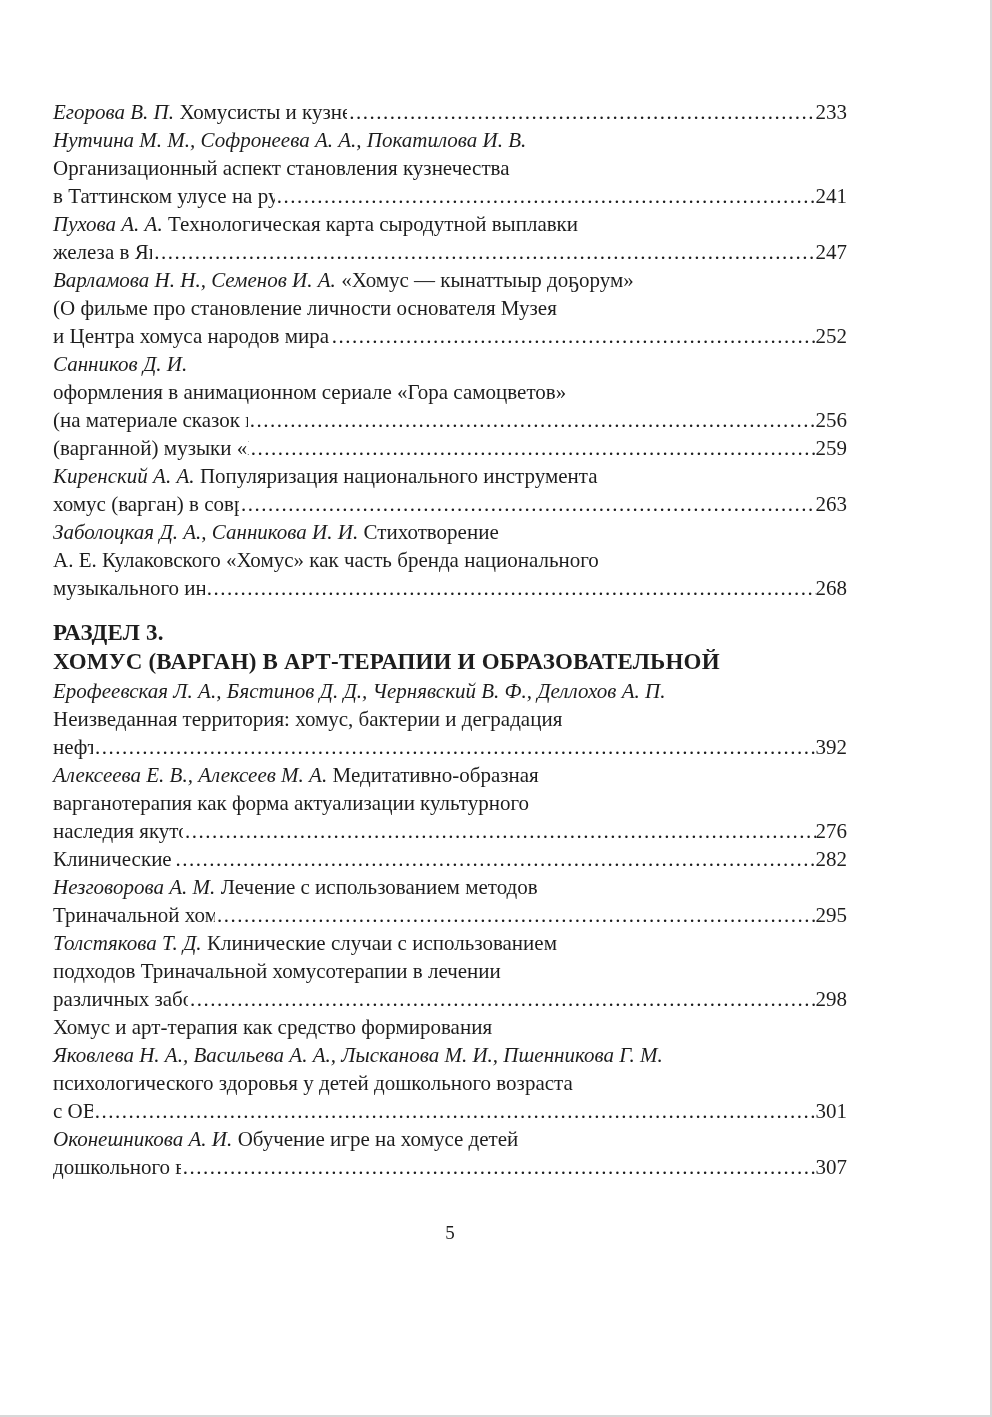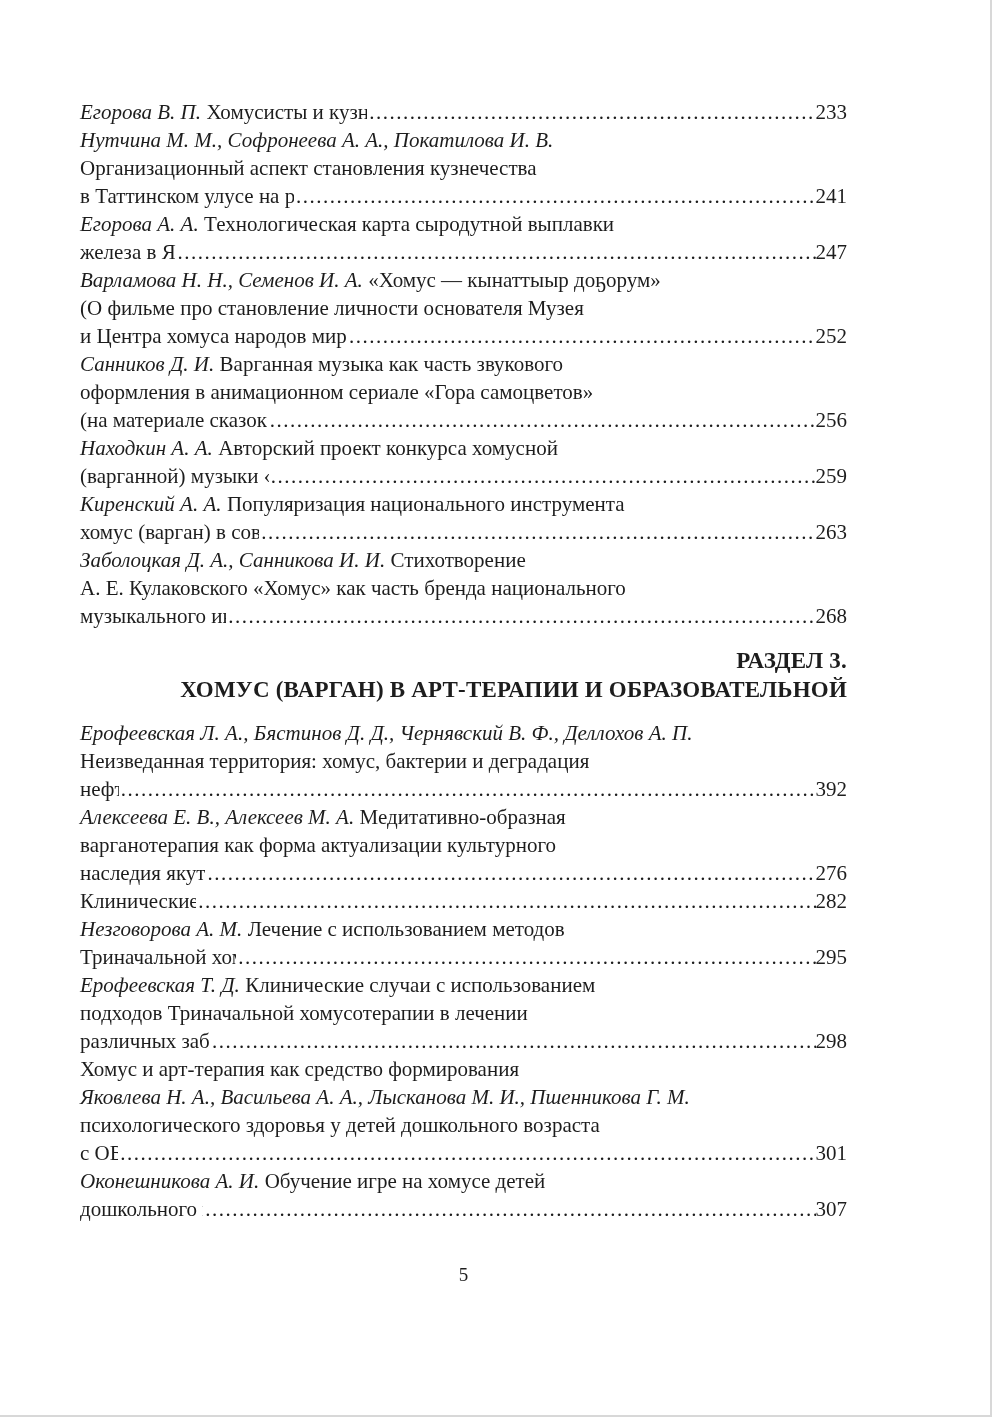--- a/index.html
+++ b/index.html
@@ -7,21 +7,21 @@
     padding: 0;
     background: #e9e9e9;
   }
   .page {
     position: relative;
     width: 992px;
     height: 1417px;
     margin: 0 auto;
     background: #ffffff;
     box-sizing: border-box;
-    padding: 98px 145px 0 80px;
+    padding: 98px 145px 0 53px;
     font-family: "Liberation Serif", "DejaVu Serif", serif;
     font-size: 21px;
     line-height: 28px;
     color: #1d1d1d;
     box-shadow: inset -2px -2px 0 #d8d8d8;
     overflow: hidden;
   }
   .toc { display: block; }
   .entry { display: block; }
   .line {
@@ -41,26 +41,26 @@
     white-space: nowrap;
     min-width: 8px;
     margin-left: 2px;
   }
   .leader::after {
     content: "..................................................................................................................................................";
     letter-spacing: 1.5px;
   }
   .pagenum { flex: 0 0 auto; text-align: right; }
   .section-heading {
-    text-align: right;
+    text-align: left;
     font-weight: bold;
     font-size: 23px;
     line-height: 29px;
     margin-top: 16px;
-    margin-bottom: 15px;
+    margin-bottom: 1px;
     letter-spacing: 0.2px;
   }
   .folio {
     text-align: center;
     font-size: 19px;
     margin-top: 38px;
   }
 </style>
 </head>
 <body>
@@ -84,21 +84,21 @@
           <span class="title">Организационный аспект становления кузнечества</span>
         </div>
         <div class="line">
           <span class="title">в Таттинском улусе на рубеже XX–XXI веков</span>
           <span class="leader"></span>
           <span class="pagenum">241</span>
         </div>
       </div>
       <div class="entry">
         <div class="line">
-          <span class="authors">Егорова А. А.</span>
+          <span class="authors">Пухова А. А.</span>
           <span class="title">Технологическая карта сыродутной выплавки</span>
         </div>
         <div class="line">
           <span class="title">железа в Якутии</span>
           <span class="leader"></span>
           <span class="pagenum">247</span>
         </div>
       </div>
       <div class="entry">
         <div class="line">
@@ -110,36 +110,31 @@
         </div>
         <div class="line">
           <span class="title">и Центра хомуса народов мира И. Е. Алексеева-Хомус Уйбаан)</span>
           <span class="leader"></span>
           <span class="pagenum">252</span>
         </div>
       </div>
       <div class="entry">
         <div class="line">
           <span class="authors">Санников Д. И.</span>
-          <span class="title">Варганная музыка как часть звукового</span>
         </div>
         <div class="line">
           <span class="title">оформления в анимационном сериале «Гора самоцветов»</span>
         </div>
         <div class="line">
           <span class="title">(на материале сказок народов Севера)</span>
           <span class="leader"></span>
           <span class="pagenum">256</span>
         </div>
       </div>
       <div class="entry">
-        <div class="line">
-          <span class="authors">Находкин А. А.</span>
-          <span class="title">Авторский проект конкурса хомусной</span>
-        </div>
         <div class="line">
           <span class="title">(варганной) музыки «Хомус кырдала»</span>
           <span class="leader"></span>
           <span class="pagenum">259</span>
         </div>
       </div>
       <div class="entry">
         <div class="line">
           <span class="authors">Киренский А. А.</span>
           <span class="title">Популяризация национального инструмента</span>
@@ -212,21 +207,21 @@
           <span class="title">Лечение с использованием методов</span>
         </div>
         <div class="line">
           <span class="title">Триначальной хомусотерапии</span>
           <span class="leader"></span>
           <span class="pagenum">295</span>
         </div>
       </div>
       <div class="entry">
         <div class="line">
-          <span class="authors">Ерофеевская Т. Д.</span>
+          <span class="authors">Толстякова Т. Д.</span>
           <span class="title">Клинические случаи с использованием</span>
         </div>
         <div class="line">
           <span class="title">подходов Триначальной хомусотерапии в лечении</span>
         </div>
         <div class="line">
           <span class="title">различных заболеваний</span>
           <span class="leader"></span>
           <span class="pagenum">298</span>
         </div>

